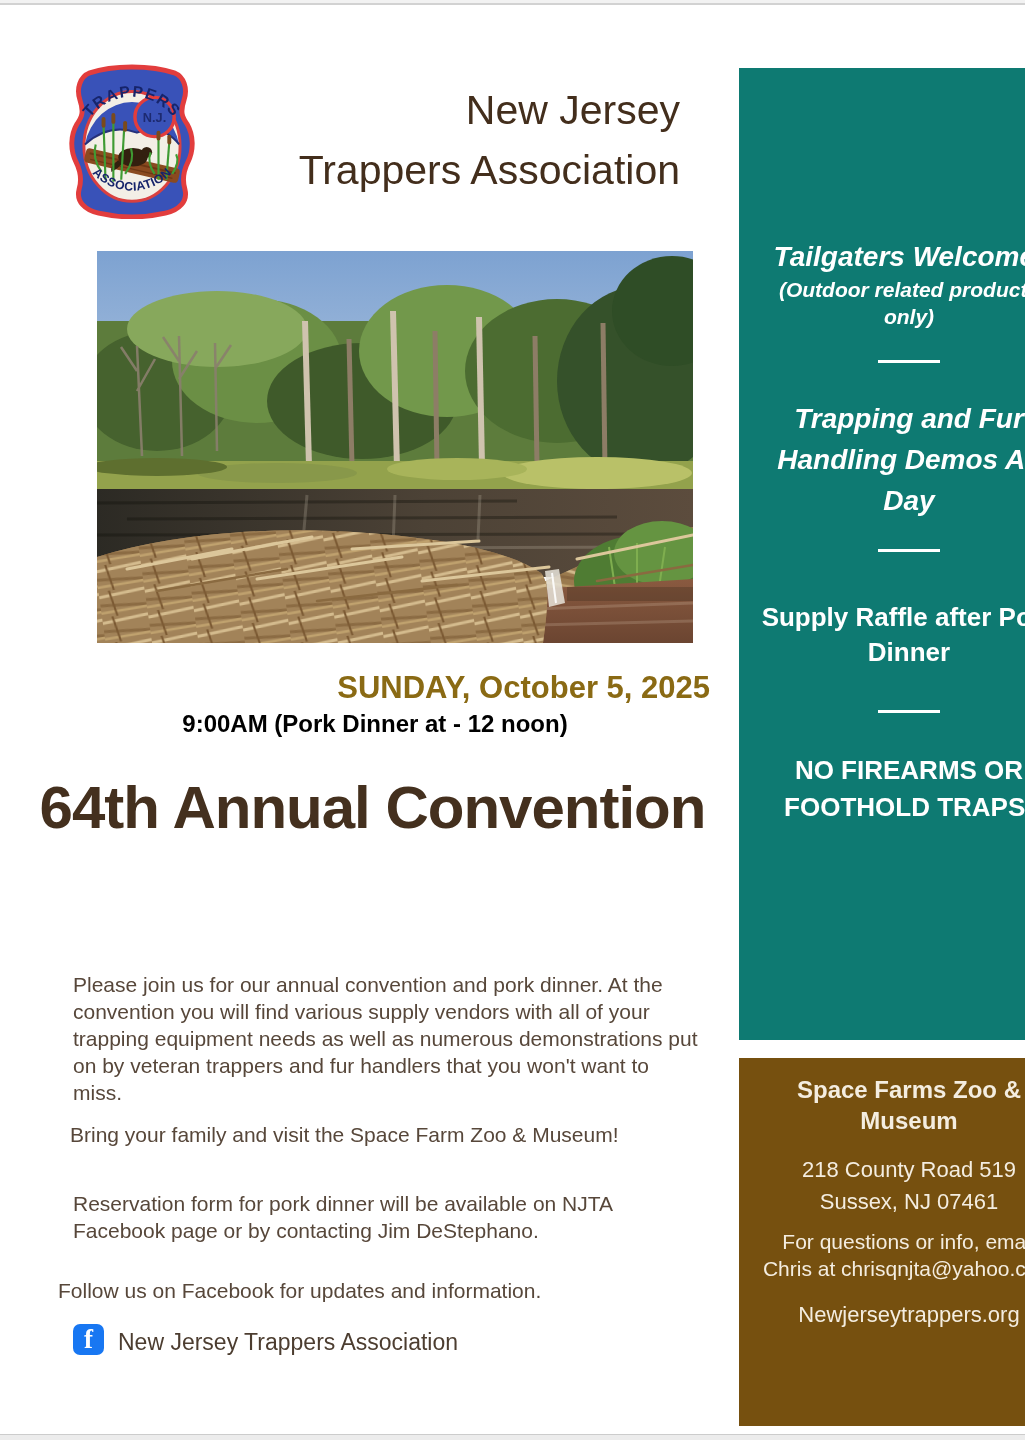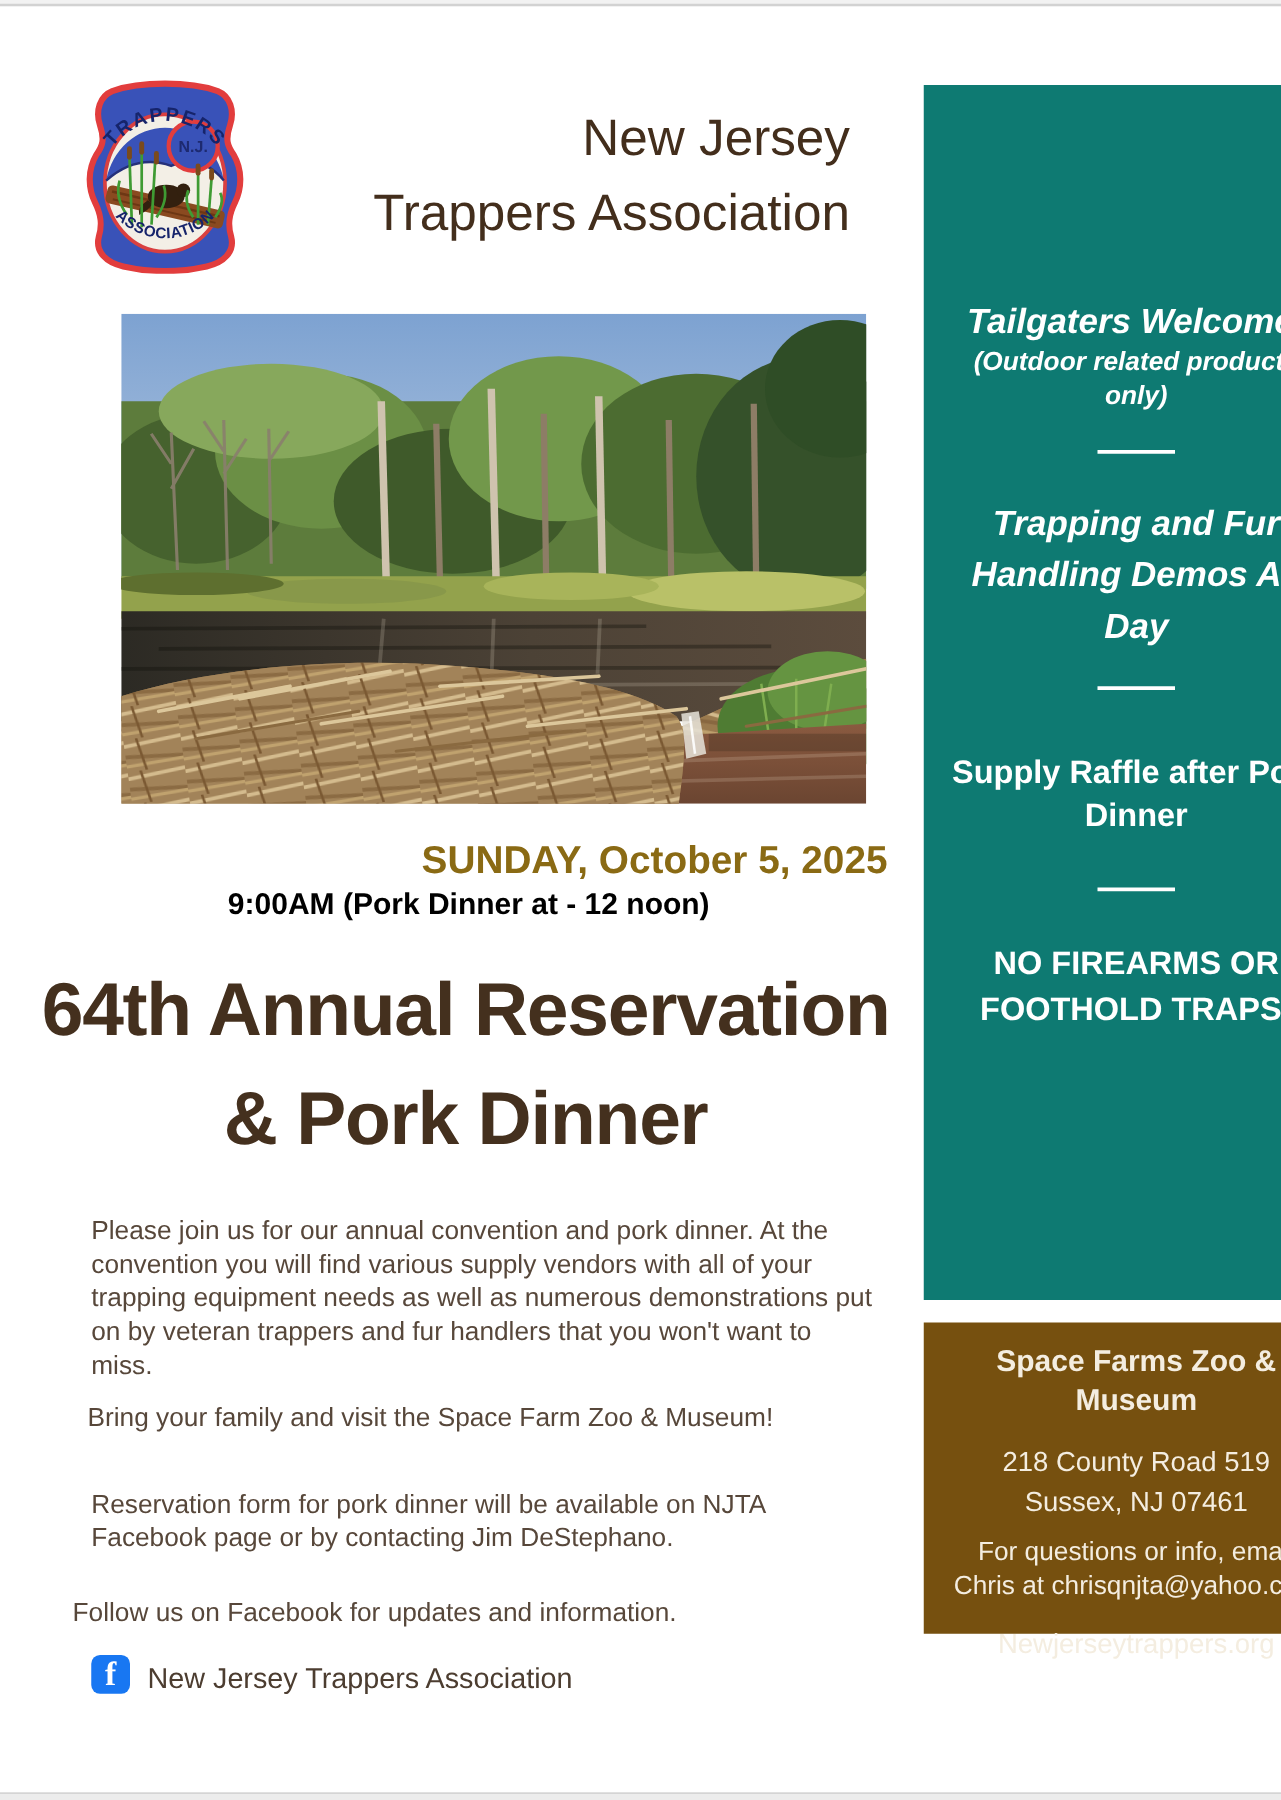--- a/index.html
+++ b/index.html
@@ -55,21 +55,21 @@
   .blk-1{top:172px;font-size:28px;line-height:33px;font-weight:700;font-style:italic;}
   .blk-1 .sub{font-size:21px;line-height:27px;margin-top:3px;}
   .divider{position:absolute;left:20px;width:300px;}
   .divider span{display:block;margin:0 auto;width:62px;height:3px;background:#ffffff;}
   .div-1{top:292px;} .div-2{top:481px;} .div-3{top:642px;}
   .blk-2{top:330px;font-size:28px;line-height:41px;font-weight:700;font-style:italic;}
   .blk-3{top:532px;font-size:26px;line-height:35px;font-weight:700;}
   .blk-4{top:684px;font-size:26px;line-height:37px;font-weight:700;}
 
   
-  .brown-panel{left:739px;top:1058px;width:286px;height:249px;background:#76500f;}
+  .brown-panel{left:739px;top:1058px;width:286px;height:368px;background:#76500f;}
   .brown-panel .blk{position:absolute;left:20px;width:300px;text-align:center;color:#f4ede0;}
   .info-title{top:16px;font-size:24px;line-height:31px;font-weight:700;color:#ffffff;}
   .info-address{top:96px;font-size:22px;line-height:32px;}
   .info-contact{top:170px;font-size:21px;line-height:27px;}
   .info-site{top:244px;font-size:22px;}
 </style>
 </head>
 <body>
 
 <div id="flyer">
@@ -249,22 +249,21 @@
     </g>
 
     <path d="M448,320 L462,318 L468,352 L452,356 Z" fill="#e8e4da" opacity="0.85"></path>
     <line x1="455" y1="322" x2="459" y2="352" stroke="#ffffff" stroke-width="2" opacity="0.9"></line>
   </svg>
 
   <div class="abs date-line">SUNDAY, October 5, 2025</div>
   <div class="abs time-line">9:00AM (Pork Dinner at - 12 noon)</div>
 
   <div class="abs headline">
-    <div>64th Annual Reservation</div>
-    <div>&amp; Pork Dinner</div>
+    <div>64th Annual Convention</div>
   </div>
 
   <div class="abs body-text p-intro">Please join us for our annual convention and pork dinner. At the convention you will find various supply vendors with all of your trapping equipment needs as well as numerous demonstrations put on by veteran trappers and fur handlers that you won't want to miss.</div>
   <div class="abs body-text p-bring">Bring your family and visit the Space Farm Zoo &amp; Museum!</div>
   <div class="abs body-text p-reservation">Reservation form for pork dinner will be available on NJTA Facebook page or by contacting Jim DeStephano.</div>
   <div class="abs body-text p-follow">Follow us on Facebook for updates and information.</div>
 
   <div class="abs fb-row">
     <div class="fb-icon">f</div>
     <div class="fb-label">New Jersey Trappers Association</div>

